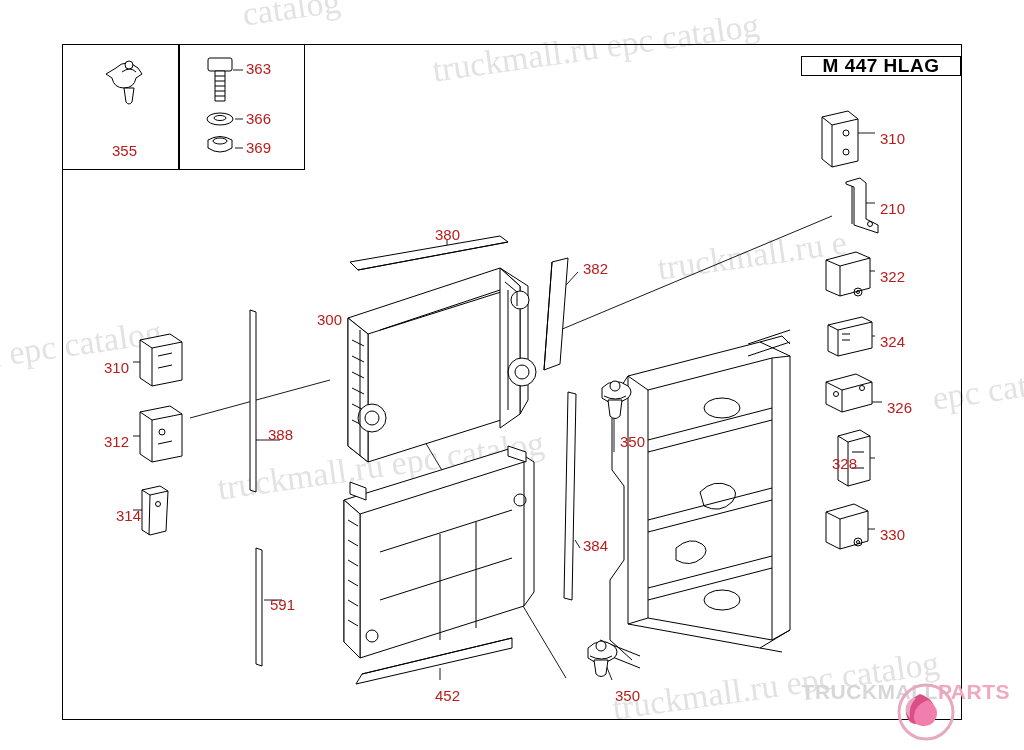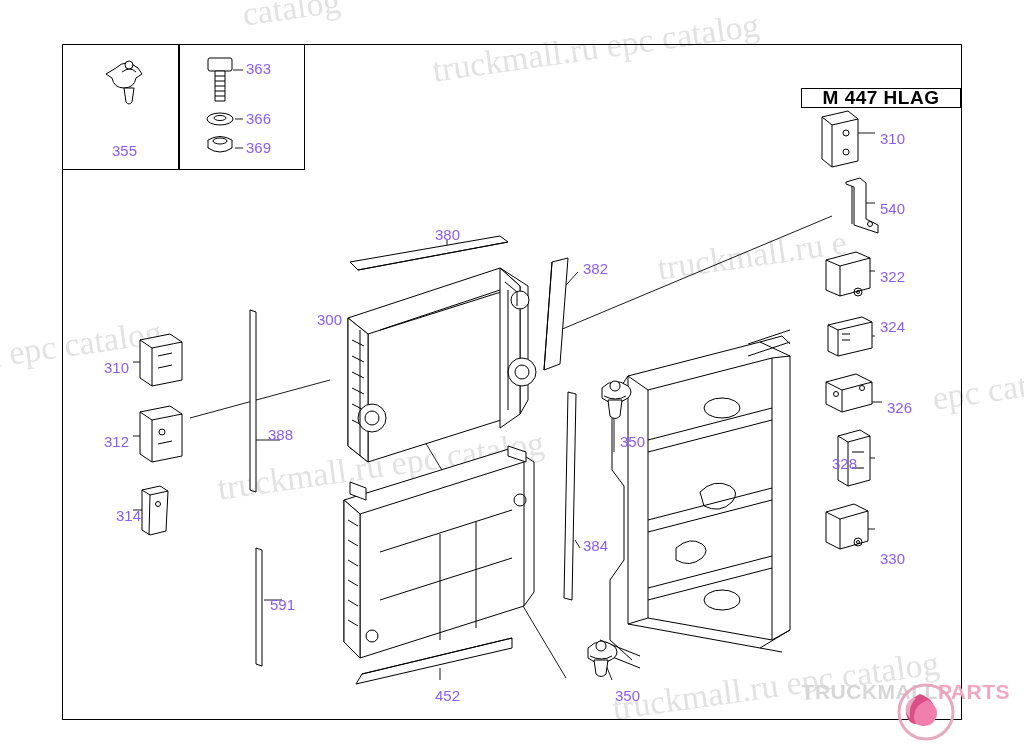--- a/index.html
+++ b/index.html
@@ -27,24 +27,24 @@
     position:absolute;left:62px;top:44px;width:243px;height:126px;
     border:1.5px solid #000;box-sizing:border-box;
   }
   .legend-div{
     position:absolute;left:178px;top:44px;width:1.5px;height:126px;background:#000;
   }
   .title-box{
     position:absolute;left:801px;top:56px;width:160px;height:20px;
     border:1.5px solid #000;box-sizing:border-box;
     display:flex;align-items:center;justify-content:center;
-    font-size:19px;font-weight:bold;letter-spacing:.5px;margin-top:32px;
+    font-size:19px;font-weight:bold;letter-spacing:.5px;
   }
   .lbl{
-    position:absolute;font-size:15px;color:#8b5cf6;white-space:nowrap;
+    position:absolute;font-size:15px;color:#b91c1c;white-space:nowrap;
   }
   svg.art{position:absolute;left:0;top:0;width:1024px;height:750px;}
   svg.art *{vector-effect:non-scaling-stroke;}
   .ln{stroke:#000;stroke-width:1;fill:none;}
   .fillw{fill:#ffffff;stroke:#000;stroke-width:1;}
   .leader{stroke:#000;stroke-width:.9;fill:none;}
   
   .logo{
     position:absolute;right:12px;bottom:8px;width:172px;height:64px;
   }
@@ -276,26 +276,26 @@
     </g>
 
   </svg>
 
   <div class="lbl" style="left:112px;top:142px;">355</div>
   <div class="lbl" style="left:246px;top:60px;">363</div>
   <div class="lbl" style="left:246px;top:110px;">366</div>
   <div class="lbl" style="left:246px;top:139px;">369</div>
 
   <div class="lbl" style="left:880px;top:130px;">310</div>
-  <div class="lbl" style="left:880px;top:200px;">540</div>
+  <div class="lbl" style="left:880px;top:200px;">210</div>
   <div class="lbl" style="left:880px;top:268px;">322</div>
-  <div class="lbl" style="left:880px;top:318px;">324</div>
+  <div class="lbl" style="left:880px;top:333px;">324</div>
   <div class="lbl" style="left:887px;top:399px;">326</div>
   <div class="lbl" style="left:832px;top:455px;">328</div>
-  <div class="lbl" style="left:880px;top:526px;margin-top:24px;">330</div>
+  <div class="lbl" style="left:880px;top:526px;">330</div>
 
   <div class="lbl" style="left:104px;top:359px;">310</div>
   <div class="lbl" style="left:104px;top:433px;">312</div>
   <div class="lbl" style="left:116px;top:507px;">314</div>
 
   <div class="lbl" style="left:268px;top:426px;">388</div>
   <div class="lbl" style="left:270px;top:596px;">591</div>
   <div class="lbl" style="left:317px;top:311px;">300</div>
   <div class="lbl" style="left:435px;top:226px;">380</div>
   <div class="lbl" style="left:583px;top:260px;">382</div>

